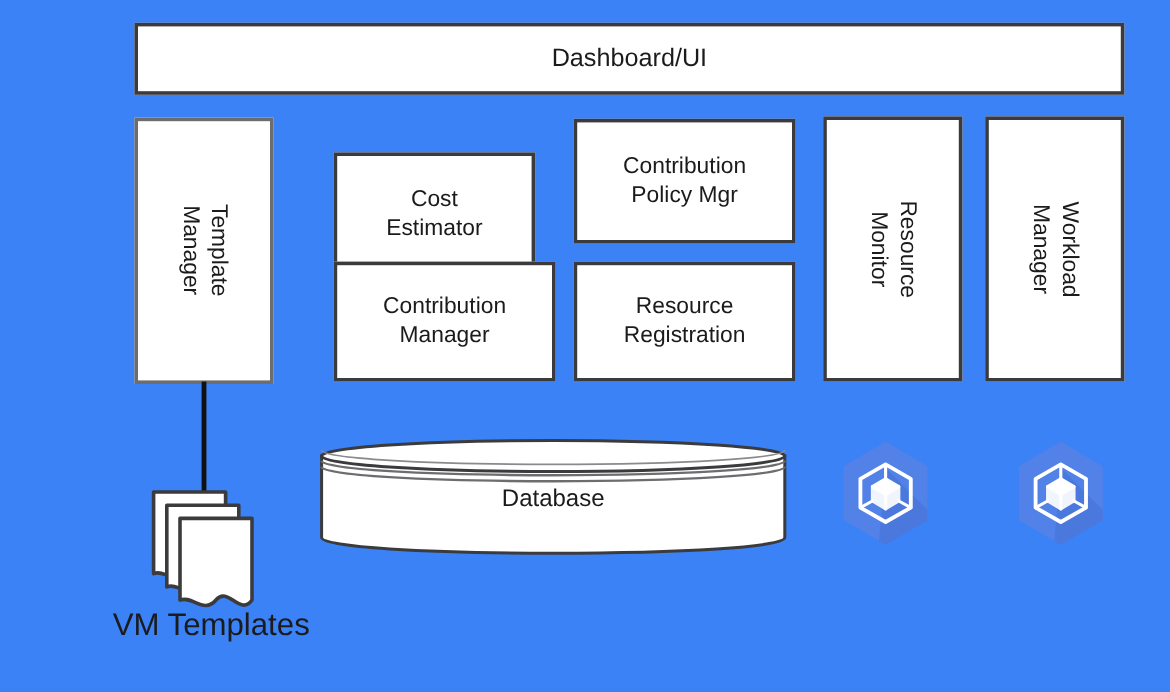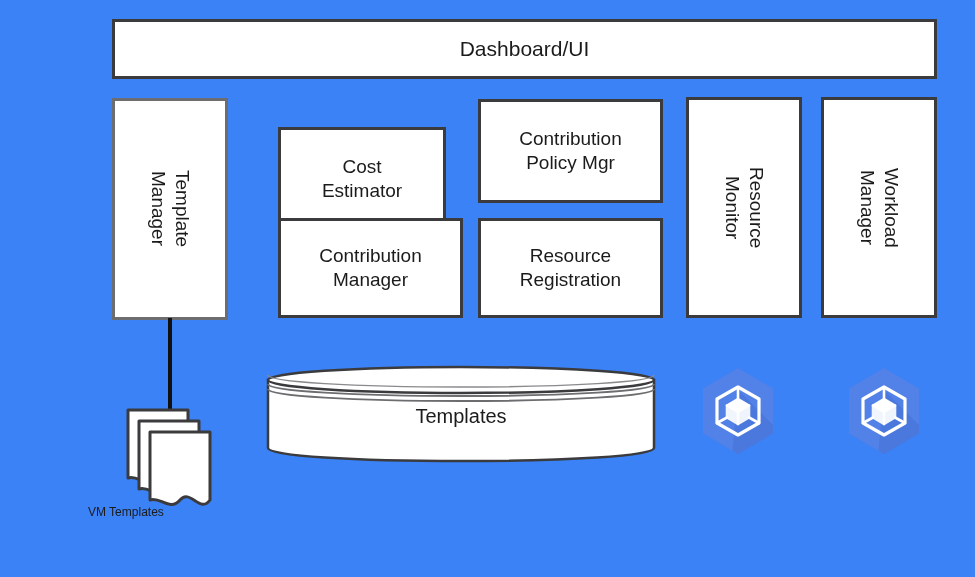--- a/index.html
+++ b/index.html
@@ -126,21 +126,22 @@
     width: 112px;
     height: 110px;
   }
   #vm-templates svg { display: block; }
 
   #vm-templates-label {
     position: absolute;
     left: 88px;
     top: 505px;
     width: 176px;
-    font-size: 12px;
+    text-align: center;
+    font-size: 26px;
     color: #1b1b1b;
   }
 
   
   #database {
     position: absolute;
     left: 265px;
     top: 364px;
     width: 392px;
     height: 100px;
@@ -224,21 +225,21 @@
     <svg width="392" height="100" viewBox="0 0 392 100" xmlns="http://www.w3.org/2000/svg">
 
       <path d="M3 16 V84 C3 92 90 97 196 97 C302 97 389 92 389 84 V16 Z" fill="#ffffff" stroke="#3b3b3d" stroke-width="2.5"></path>
 
       <ellipse cx="196" cy="16" rx="193" ry="13" fill="#ffffff" stroke="#3b3b3d" stroke-width="2.5"></ellipse>
       <path d="M3 20 C3 27 90 32 196 32 C302 32 389 27 389 20" fill="none" stroke="#6d6d70" stroke-width="2"></path>
       <path d="M3 25 C3 32 90 37 196 37 C302 37 389 32 389 25" fill="none" stroke="#6d6d70" stroke-width="2"></path>
       <path d="M3 11 C3 18 90 23 196 23 C302 23 389 18 389 11" fill="none" stroke="#8a8a8d" stroke-width="1.5"></path>
     </svg>
   </div>
-  <div id="database-label">Templates</div>
+  <div id="database-label">Database</div>
 
   <div class="hex-icon" id="cloud-node-1">
     <svg width="92" height="92" viewBox="0 0 92 92" xmlns="http://www.w3.org/2000/svg">
       <defs>
         <clipPath id="hexclip1">
           <polygon points="46,3 81,23.5 81,68.5 46,89 11,68.5 11,23.5"></polygon>
         </clipPath>
       </defs>
       <polygon points="46,3 81,23.5 81,68.5 46,89 11,68.5 11,23.5" fill="#5281e8"></polygon>
       <g clip-path="url(#hexclip1)">

